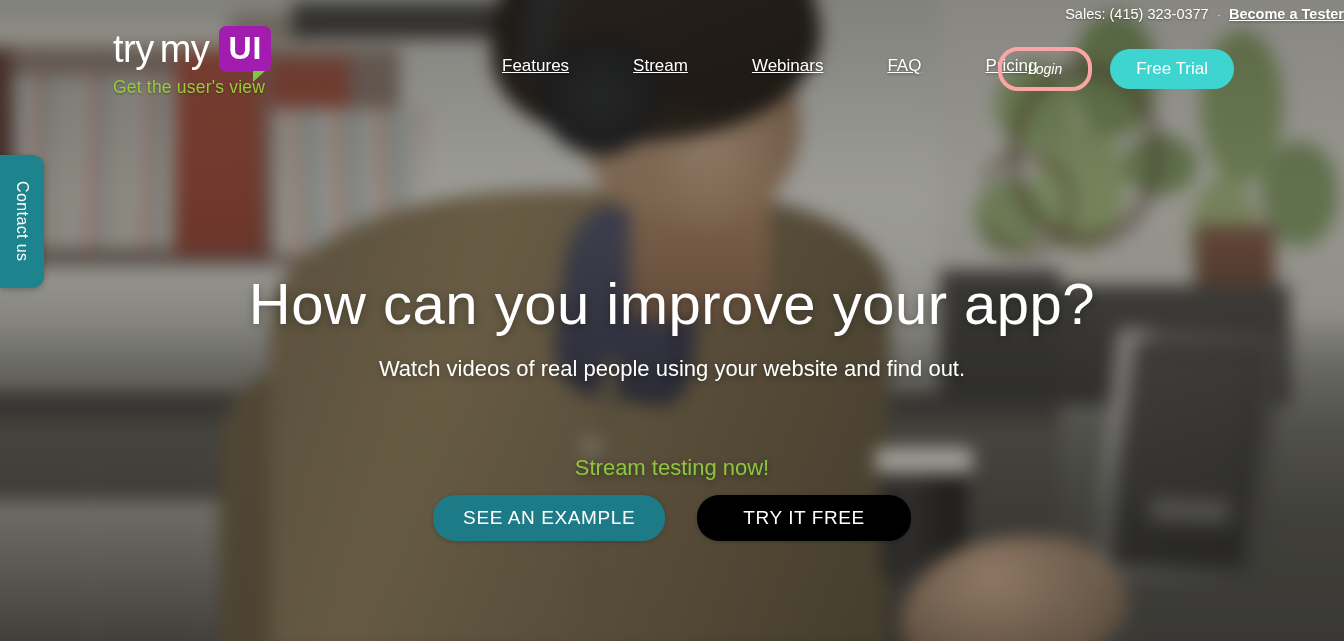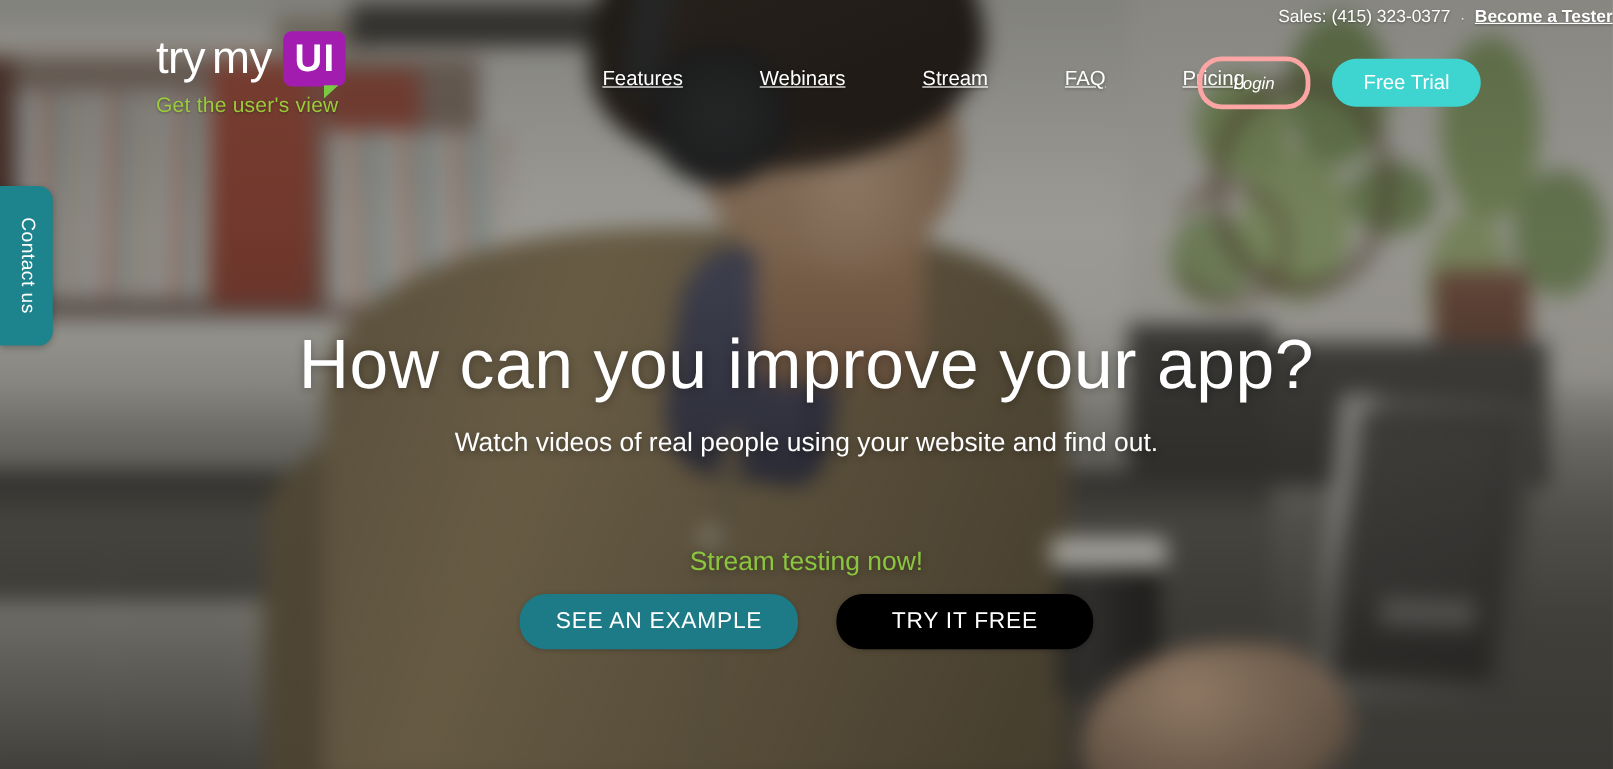--- a/index.html
+++ b/index.html
@@ -299,21 +299,21 @@
   .topbar a {
     color: #ffffff;
     text-decoration: underline;
     font-weight: bold;
     font-size: 14.5px;
   }
 
   
   .logo {
     position: absolute;
-    left: 130px; top: 26px;
+    left: 113px; top: 26px;
     width: 200px;
     user-select: none;
   }
   .logo-row {
     display: flex;
     align-items: flex-start;
     height: 48px;
   }
   .logo-try {
     font-size: 38px;
@@ -554,22 +554,22 @@
       <span class="logo-try" style="margin-left:6px">my</span>
       <span class="logo-badge">
         <span class="txt">UI</span>
       </span>
     </div>
     <div class="logo-tag">Get the user's view</div>
   </div>
 
   <nav class="nav">
     <a class="nav-item" href="#">Features</a>
+    <a class="nav-item" href="#">Stream</a>
     <a class="nav-item" href="#">Webinars</a>
-    <a class="nav-item" href="#">Stream</a>
     <a class="nav-item" href="#">FAQ</a>
     <a class="nav-item" href="#">Pricing</a>
   </nav>
 
   <div class="nav-buttons">
     <button class="btn-login">Login</button>
     <button class="btn-trial">Free Trial</button>
   </div>
 
   <div class="contact-tab">

